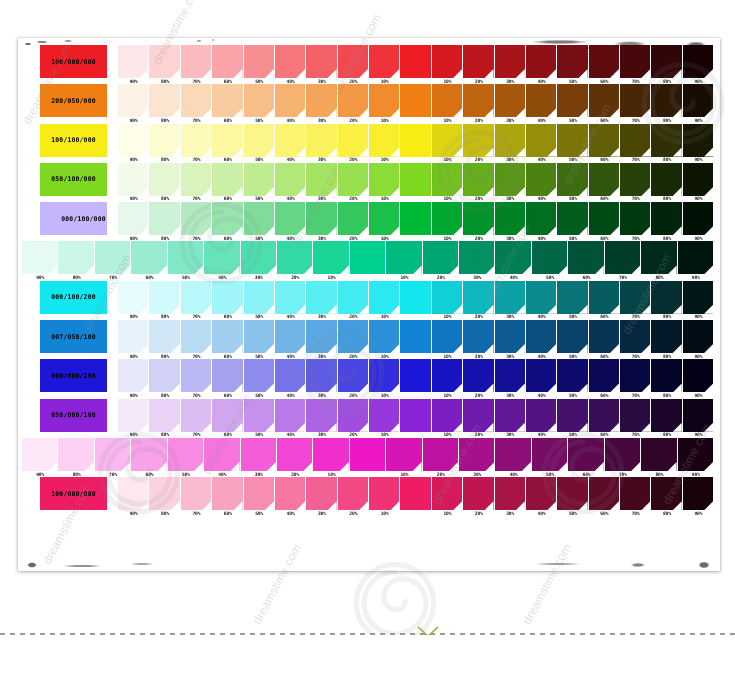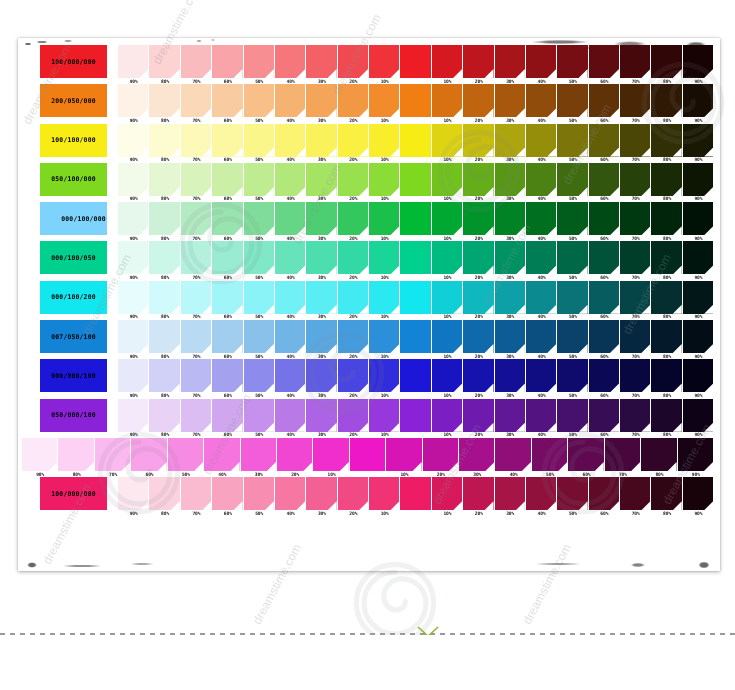--- a/index.html
+++ b/index.html
@@ -603,21 +603,21 @@
             </div>
             <div class="sw">
               <div class="chip" style="background: rgb(13, 22, 3);"></div>
               <div class="notch"></div>
               <div class="pct">90%</div>
             </div>
           </div>
         </div>
         <div class="row">
           <div class="row-label-cell">
-            <div class="row-label" style="background: #7dd3fc; color: rgb(0, 0, 0); padding-left: 20px;">000/100/000</div>
+            <div class="row-label" style="background: #c4b5fd; color: rgb(0, 0, 0); padding-left: 20px;">000/100/000</div>
           </div>
           <div class="swatches">
             <div class="sw">
               <div class="chip" style="background: rgb(230, 248, 235);"></div>
               <div class="notch"></div>
               <div class="pct">90%</div>
             </div>
             <div class="sw">
               <div class="chip" style="background: rgb(204, 241, 215);"></div>
               <div class="notch"></div>
@@ -702,23 +702,20 @@
               <div class="pct">80%</div>
             </div>
             <div class="sw">
               <div class="chip" style="background: rgb(0, 18, 5);"></div>
               <div class="notch"></div>
               <div class="pct">90%</div>
             </div>
           </div>
         </div>
         <div class="row">
-          <div class="row-label-cell">
-            <div class="row-label" style="background: rgb(0, 208, 141); color: rgb(0, 0, 0);">000/100/050</div>
-          </div>
           <div class="swatches">
             <div class="sw">
               <div class="chip" style="background: rgb(230, 250, 244);"></div>
               <div class="notch"></div>
               <div class="pct">90%</div>
             </div>
             <div class="sw">
               <div class="chip" style="background: rgb(204, 246, 232);"></div>
               <div class="notch"></div>
               <div class="pct">80%</div>

